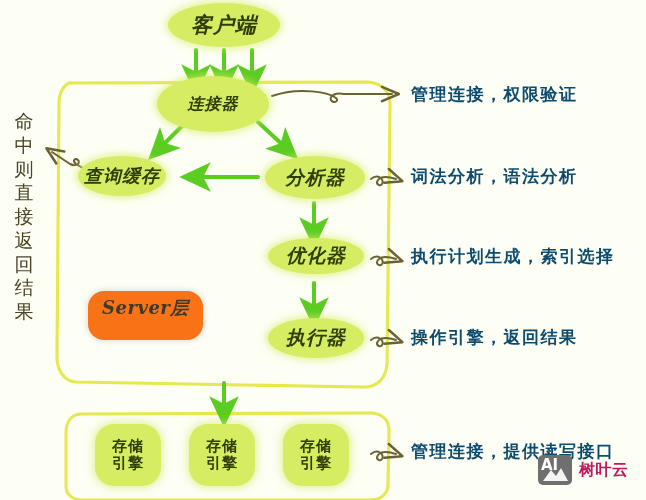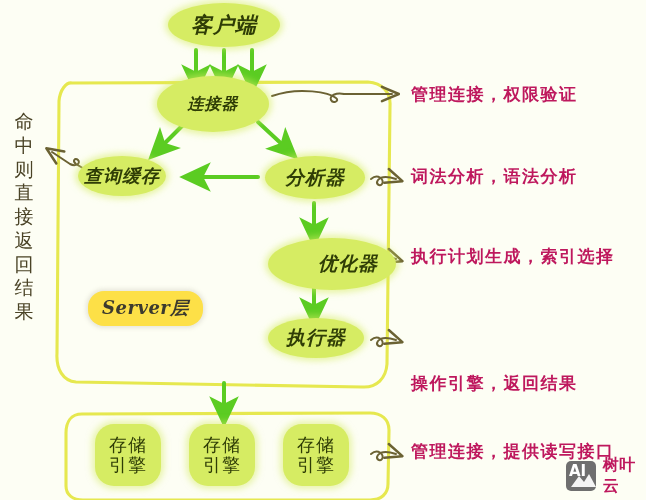--- a/index.html
+++ b/index.html
@@ -24,81 +24,81 @@
     box-shadow:0 0 6px 3px rgba(214,236,99,.55);
     user-select:none;
     font-style:italic;
   }
   .node.oval{border-radius:50%/50%;}
 
   .client   {left:168px;top:3px;  width:112px;height:44px;font-size:21px;border-radius:48%/46%;}
   .connector{left:157px;top:76px; width:112px;height:56px;font-size:16px;border-radius:48%/46%;}
   .qcache   {left:78px; top:156px;width:88px;height:40px;font-size:18px;border-radius:48%/46%;}
   .parser   {left:265px;top:156px;width:100px;height:43px;font-size:19px;border-radius:48%/46%;}
-  .optimizer{left:268px;top:238px;width:96px; height:52px;font-size:19px;border-radius:48%/46%;padding-left:32px;}
+  .optimizer{left:268px;top:238px;width:96px; height:36px;font-size:19px;border-radius:48%/46%;}
   .executor {left:268px;top:318px;width:96px; height:40px;font-size:19px;border-radius:48%/46%;}
 
   .engine{
     position:absolute;top:424px;width:66px;height:62px;
     border-radius:19px;
     background:#d6ec63;
     box-shadow:0 0 6px 3px rgba(214,236,99,.5);
     display:flex;flex-direction:column;align-items:center;justify-content:center;
-    color:#2f3d06;font-weight:400;font-size:18px;line-height:1.12;letter-spacing:1px;
+    color:#2f3d06;font-weight:700;font-size:15px;line-height:1.12;letter-spacing:1px;
   }
   .engine1{left:95px;}
   .engine2{left:189px;}
   .engine3{left:283px;}
 
   
   .serverlayer{
     position:absolute;left:88px;top:291px;
-    padding:5px 14px 6px 14px;
-    background:#fde047;
+    padding:5px 14px 20px 14px;
+    background:#f97316;
     border-radius:16px;
     color:#3c3a2e;
     font-size:18px;font-style:italic;font-weight:600;
     font-family:"DejaVu Serif","Liberation Serif",serif;
     letter-spacing:.5px;
     box-shadow:0 0 4px 2px rgba(205,201,187,.45);
   }
 
   
   .note{
     position:absolute;
-    color:#be185d;
+    color:#0c4a6e;
     font-size:17px;
     font-weight:700;
     letter-spacing:1.5px;
     white-space:nowrap;
     font-family:"DejaVu Sans","Liberation Sans",sans-serif;
   }
   .note1{left:411px;top:83px;}
   .note2{left:411px;top:165px;}
   .note3{left:411px;top:245px;}
-  .note4{left:411px;top:326px;margin-top:46px;}
+  .note4{left:411px;top:326px;}
   .note5{left:411px;top:440px;}
 
   
   .vnote{
     position:absolute;left:8px;top:110px;
     color:#4a4326;font-size:19px;font-weight:400;
     line-height:1.25;letter-spacing:2px;
     text-align:center;width:34px;
   }
   .vnote span{display:block;}
 
   
   .watermark{
     position:absolute;left:538px;top:455px;
     display:flex;align-items:center;gap:7px;
   }
   .wm-icon{
     width:34px;height:30px;border-radius:5px;
-    background:#6f6f6f;position:relative;display:block;margin-left:28px;
+    background:#6f6f6f;position:relative;display:block;
   }
   .wm-icon .ai{
     position:absolute;left:3px;top:1px;
     color:#fff;font-weight:800;font-size:15px;letter-spacing:0;
     font-family:"DejaVu Sans","Liberation Sans",sans-serif;
   }
   .wm-text{color:#be185d;font-size:16px;font-weight:600;letter-spacing:.5px;}
 </style>
 </head>
 <body>

